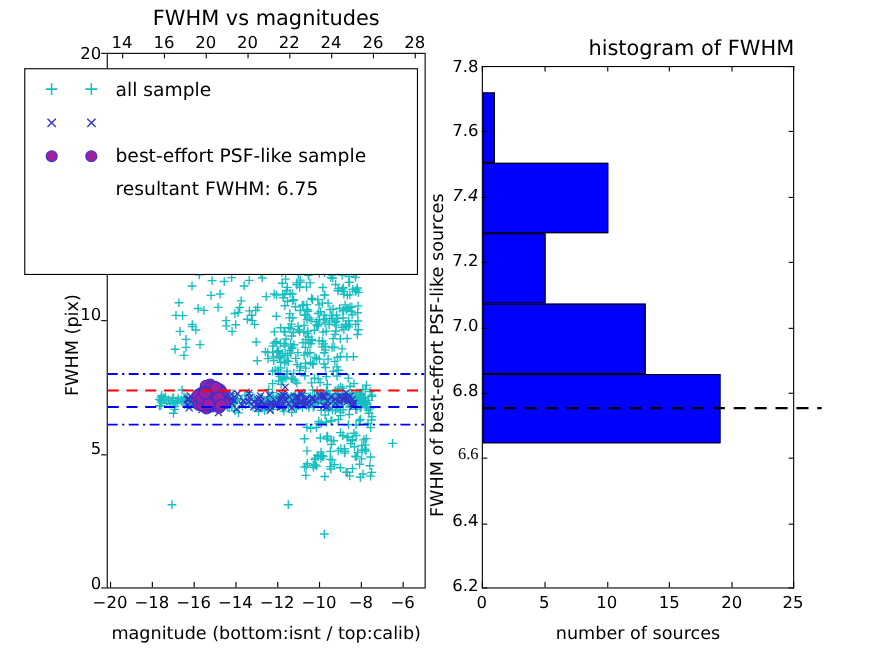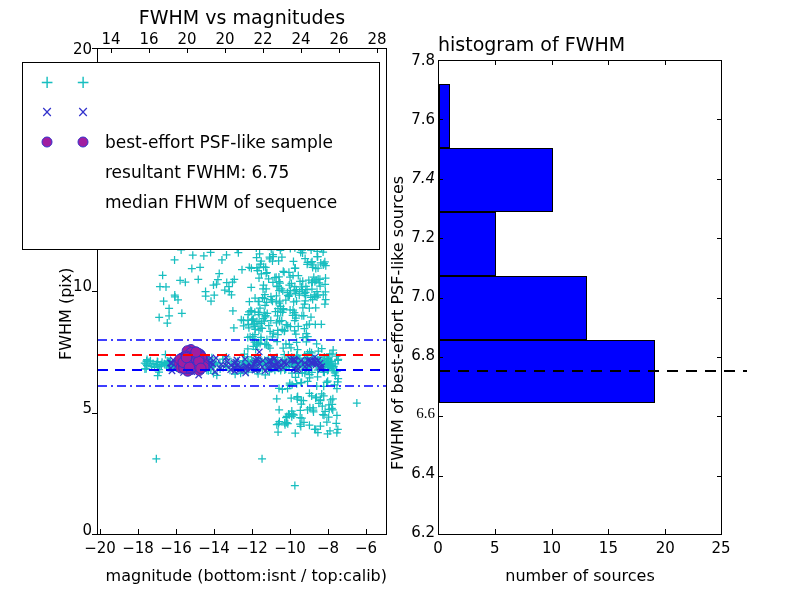--- a/index.html
+++ b/index.html
@@ -1173,30 +1173,31 @@
       <span class="abs tick-label" style="left:3px;top:0;transform:translateX(-50%);">−20</span>
       <span class="abs tick-label" style="left:41px;top:0;transform:translateX(-50%);">−18</span>
       <span class="abs tick-label" style="left:79px;top:0;transform:translateX(-50%);">−16</span>
       <span class="abs tick-label" style="left:117px;top:0;transform:translateX(-50%);">−14</span>
       <span class="abs tick-label" style="left:155px;top:0;transform:translateX(-50%);">−12</span>
       <span class="abs tick-label" style="left:193px;top:0;transform:translateX(-50%);">−10</span>
       <span class="abs tick-label" style="left:231px;top:0;transform:translateX(-50%);">−8</span>
       <span class="abs tick-label" style="left:269px;top:0;transform:translateX(-50%);">−6</span>
     </div>
 
-    <div class="abs axis-label" style="left:97px;top:566px;width:290px;text-align:right;">magnitude (bottom:isnt / top:calib)</div>
+    <div class="abs axis-label" style="left:97px;top:566px;width:290px;text-align:center;">magnitude (bottom:isnt / top:calib)</div>
   </div>
 
   <div id="legend-box">
 
     <div class="legend-row" style="top:4px;">
       <span class="legend-handle">
         <span class="lg-marker" style="left:18px;color:#17bec0;">+</span>
         <span class="lg-marker" style="left:54px;color:#17bec0;">+</span>
       </span>
+      <span class="legend-label">all sample</span>
     </div>
 
     <div class="legend-row" style="top:34px;">
       <span class="legend-handle">
         <span class="lg-marker" style="left:18px;color:#3333cc;font-size:15px;">×</span>
         <span class="lg-marker" style="left:54px;color:#3333cc;font-size:15px;">×</span>
       </span>
     </div>
 
     <div class="legend-row" style="top:64px;">
@@ -1215,35 +1216,34 @@
       </span>
       <span class="legend-label">resultant FWHM: 6.75</span>
     </div>
 
     <div class="legend-row" style="top:124px;">
       <span class="legend-handle">
         <svg class="lg-line" width="60" height="6" viewBox="0 0 60 6" style="top:50%;">
           <line x1="2" y1="3" x2="58" y2="3" stroke="#ff0000" stroke-width="2" stroke-dasharray="11 8"></line>
         </svg>
       </span>
-      <span class="legend-label">median FHWM of sequence</span>
     </div>
 
     <div class="legend-row" style="top:154px;">
       <span class="legend-handle">
         <svg class="lg-line" width="60" height="6" viewBox="0 0 60 6" style="top:50%;">
           <line x1="2" y1="3" x2="58" y2="3" stroke="#0000ff" stroke-width="1.6" stroke-dasharray="9 5 2 5"></line>
         </svg>
       </span>
     </div>
   </div>
 
   <div class="abs" style="left:400px;top:0;width:400px;height:600px;">
 
-    <div class="abs plot-title" style="left:38px;top:33px;width:284px;text-align:left;">histogram of FWHM</div>
+    <div class="abs plot-title" style="left:38px;top:33px;width:284px;text-align:right;">histogram of FWHM</div>
 
     <div class="rot axis-label" style="left:-12px;top:470px;">FWHM of best-effort PSF-like sources</div>
 
     <div class="abs" style="left:-5px;top:0;width:40px;height:600px;">
       <span class="abs tick-label" style="right:0;top:51px;">7.8</span>
       <span class="abs tick-label" style="right:0;top:110px;">7.6</span>
       <span class="abs tick-label" style="right:0;top:169px;font-style:italic;">7.4</span>
       <span class="abs tick-label" style="right:0;top:228px;">7.2</span>
       <span class="abs tick-label" style="right:0;top:287px;">7.0</span>
       <span class="abs tick-label" style="right:0;top:346px;">6.8</span>

